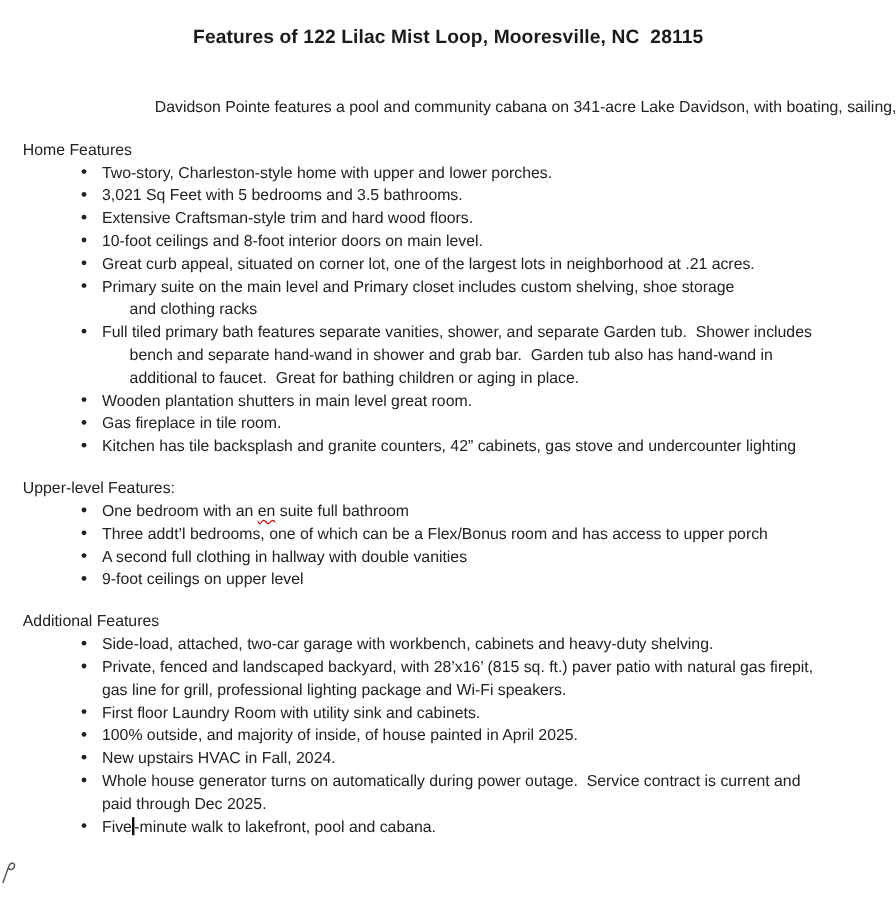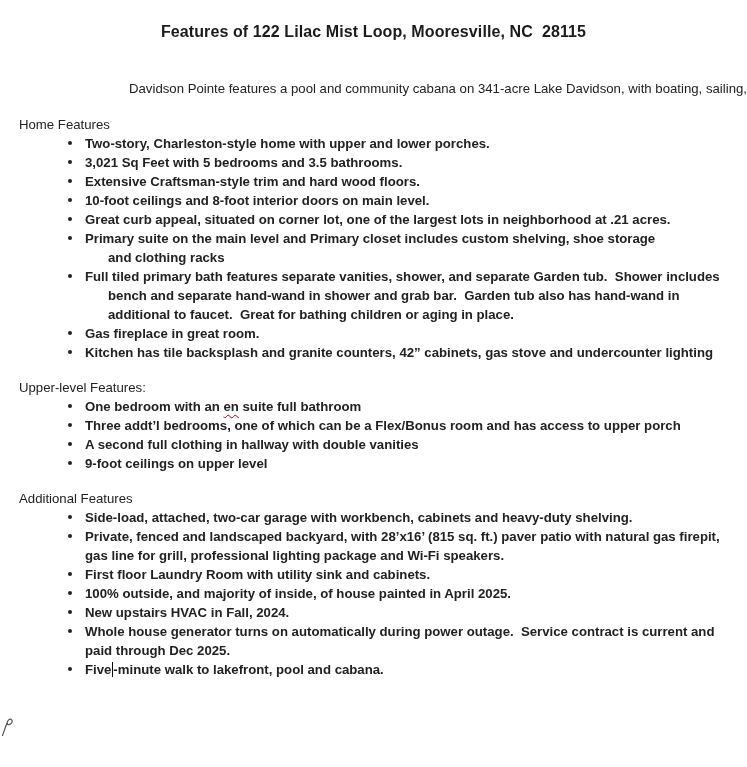--- a/index.html
+++ b/index.html
@@ -24,21 +24,21 @@
   }
   .intro { margin-top:38px;text-align:right; }
   .intro .ln { font-size:13.2px; line-height:18.5px; }
   .heading {
     margin-top:16px;
     font-size:13.2px;
     line-height:19px;
     white-space:pre;
   }
   ul.blist { list-style:none; margin-left:66px; }
-  ul.blist li { position:relative;font-weight:bold; }
+  ul.blist li { position:relative; }
   .ln {
     display:block;
     white-space:pre;
     font-size:13.2px;
     line-height:19px;
   }
   ul.blist li::before {
     content:"";
     position:absolute;
     left:-17px;
@@ -103,21 +103,24 @@
     <li class="deep">
       <span class="ln">Primary suite on the main level and Primary closet includes custom shelving, shoe storage</span>
       <span class="ln">and clothing racks</span>
     </li>
     <li class="deep">
       <span class="ln">Full tiled primary bath features separate vanities, shower, and separate Garden tub.  Shower includes</span>
       <span class="ln">bench and separate hand-wand in shower and grab bar.  Garden tub also has hand-wand in</span>
       <span class="ln">additional to faucet.  Great for bathing children or aging in place.</span>
     </li>
     <li>
-        <span class="ln">Gas fireplace in great room.</span>
+        <span class="ln">Wooden plantation shutters in main level great room.</span>
+      </li>
+    <li>
+        <span class="ln">Gas fireplace in tile room.</span>
       </li>
     <li>
         <span class="ln">Kitchen has tile backsplash and granite counters, 42” cabinets, gas stove and undercounter lighting</span>
       </li>
   </ul>
 
   <p class="heading">Upper-level Features:</p>
   <ul class="blist">
     <li>
       <span class="ln"><span>One bedroom with an </span><span class="misspell">en</span><span> suite full bathroom</span></span>

